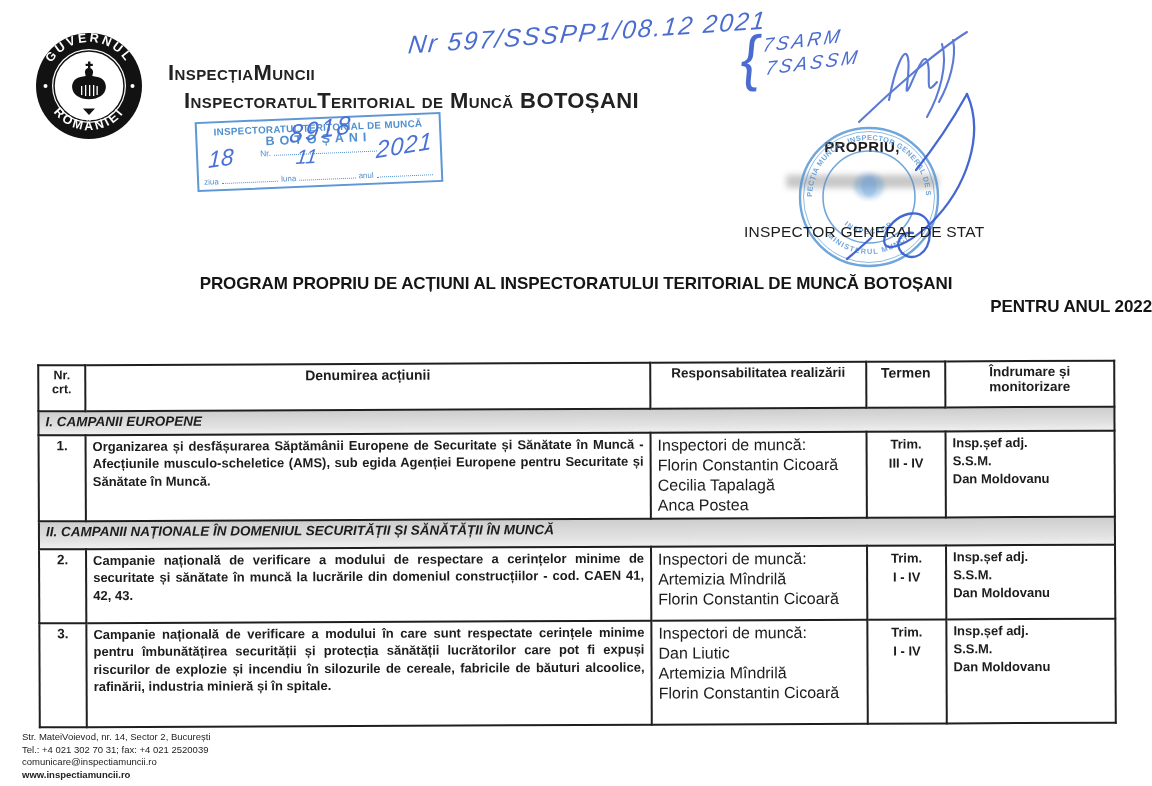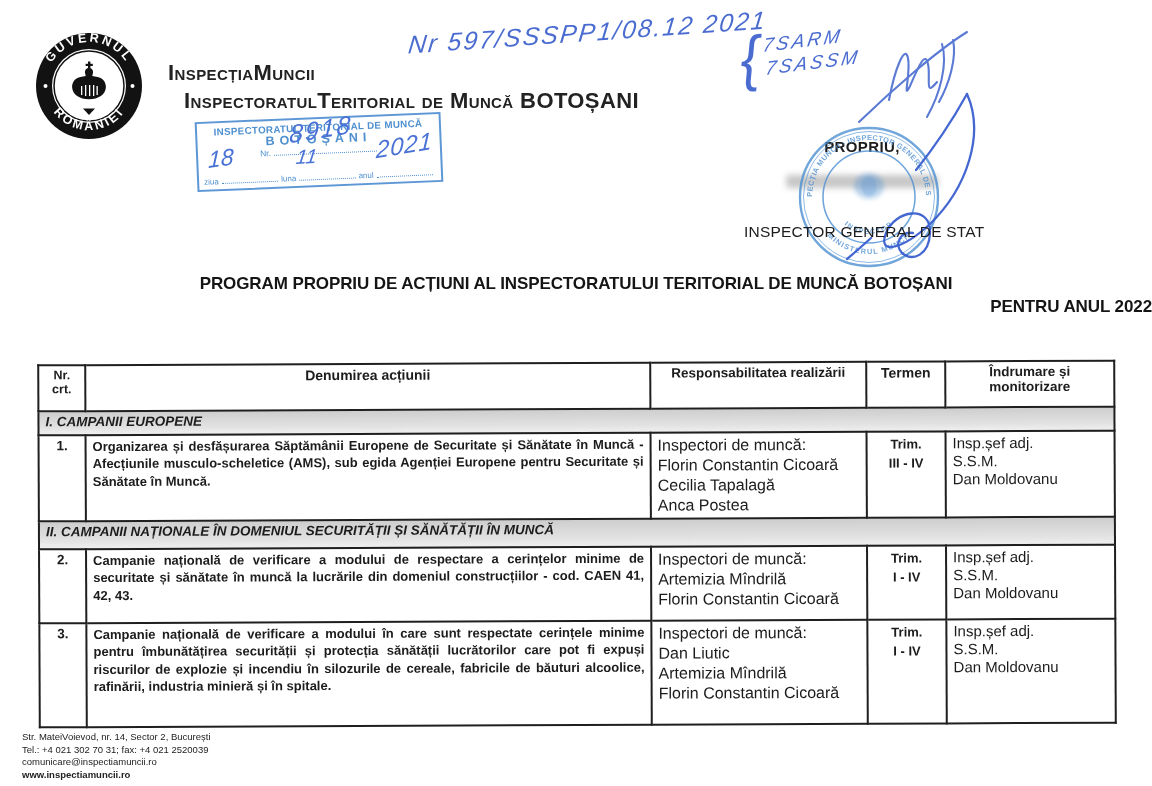--- a/index.html
+++ b/index.html
@@ -52,21 +52,21 @@
   .section-row td{
     background:linear-gradient(180deg,#cecece 0%,#e2e2e2 70%,#efefef 100%);
     font-style:italic;font-weight:bold;font-size:13.5px;padding:3px 4px 4px;vertical-align:middle;
   }
   td.c-nr{text-align:center;font-weight:bold;font-size:13.5px;padding-top:4px;}
   td.c-name{font-weight:bold;font-size:13px;line-height:1.33;text-align:justify;padding:4px 7px;}
   td.c-resp{font-weight:normal;font-size:16px;padding-top:4px;}
   td.c-resp div{line-height:20px;}
   td.c-term{font-weight:bold;font-size:13px;text-align:center;padding-top:5px;}
   td.c-term div{line-height:19px;}
-  td.c-mon{font-weight:normal;font-size:15px;padding-top:5px;padding-left:10px;}
+  td.c-mon{font-weight:bold;font-size:13px;padding-top:5px;padding-left:10px;}
   td.c-mon div{line-height:18px;}
 
   
   .footer{left:22px;top:731px;font-size:9.5px;line-height:12.5px;color:#222;}
   .footer .b{font-weight:bold;}
 
   svg text{font-family:"Liberation Sans",sans-serif;}
 </style>
 </head>
 <body>

